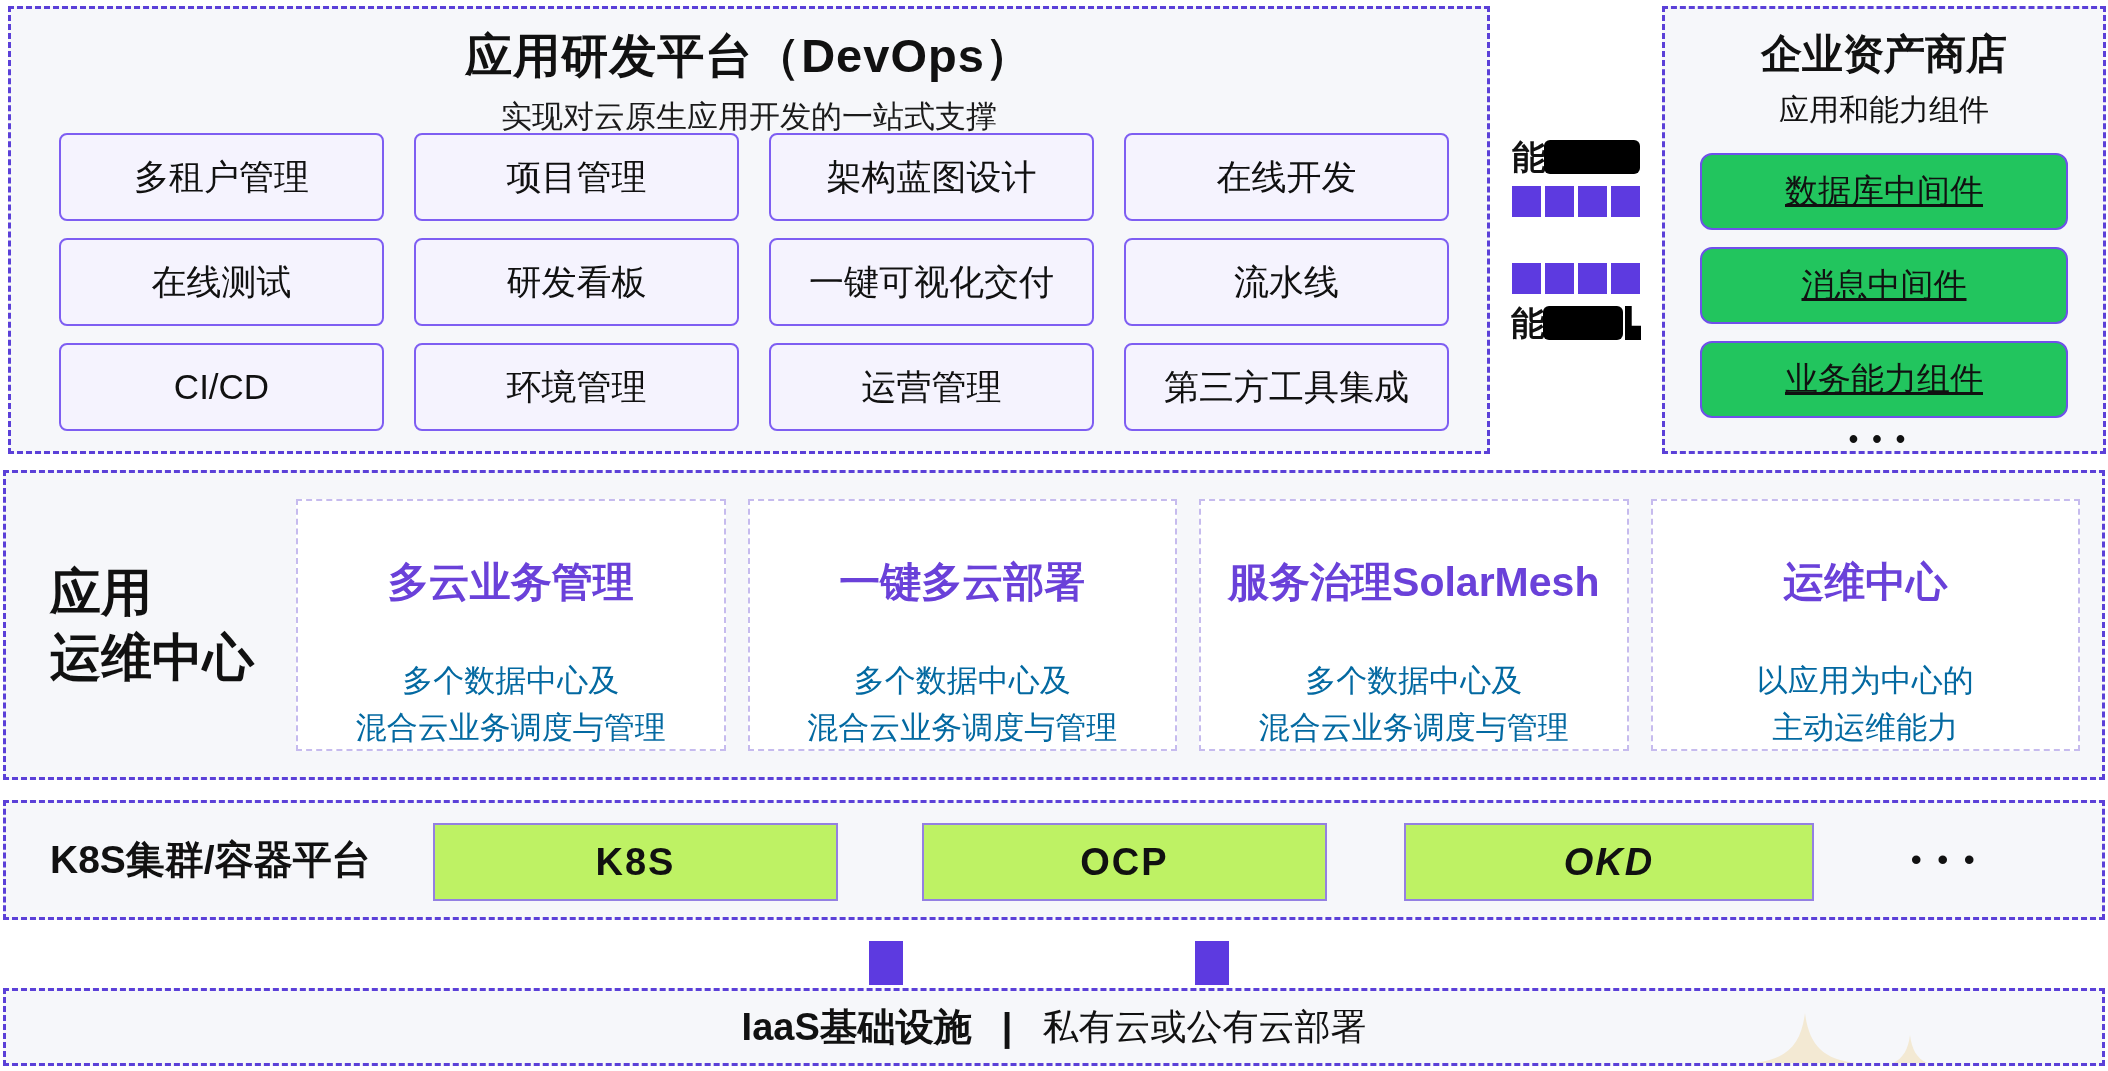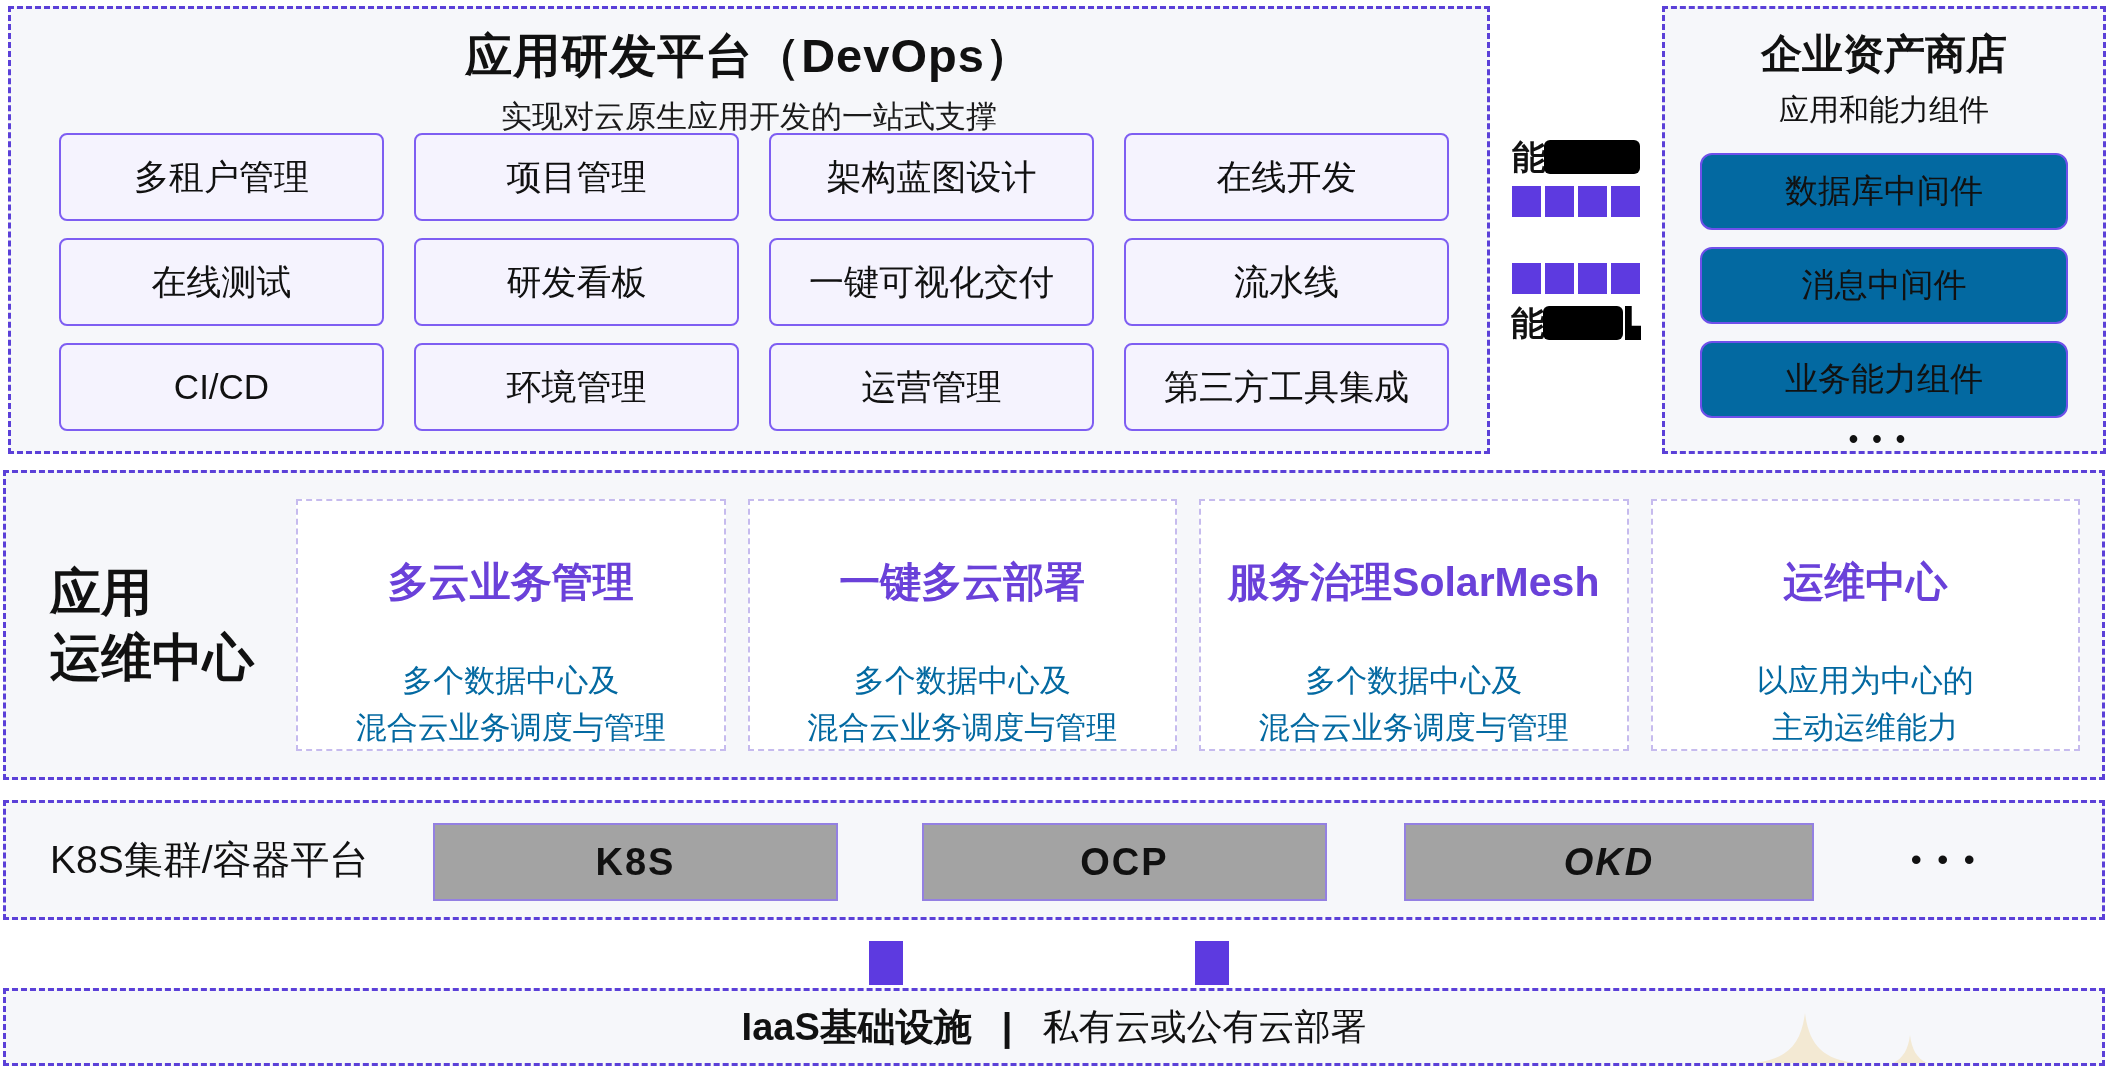--- a/index.html
+++ b/index.html
@@ -28,41 +28,41 @@
   .tofu-tail { width:16px; height:34px; background:#000; margin-left:2px;
                clip-path: polygon(0 0, 42% 0, 42% 58%, 100% 58%, 100% 100%, 0 100%); }
   .dash-arrow { display:flex; gap:4px; }
   .dash-arrow .sq { width:29px; height:31px; background:#5d3ae0; }
   .mt-134{ margin-top:134px; } .mt-12{ margin-top:12px; } .mt-46{ margin-top:46px; }
 
   
   .asset-panel { left:1662px; top:6px; width:444px; height:448px; }
   .asset-title { text-align:center; font-size:41px; font-weight:900; margin-top:18px; }
   .asset-subtitle { text-align:center; font-size:30px; margin-top:8px; }
-  .asset-item { width:368px; height:77px; margin:17px auto 0; background:#0369a1;
+  .asset-item { width:368px; height:77px; margin:17px auto 0; background:#22c55e;
                 border:2px solid #6f50ea; border-radius:12px;
-                display:flex; align-items:center; justify-content:center; font-size:33px; }
+                display:flex; align-items:center; justify-content:center; font-size:33px;text-decoration:underline; }
   .asset-item.first { margin-top:22px; }
   .dots { text-align:center; font-size:27px; font-weight:900; letter-spacing:14px; margin-top:6px; }
 
   
   .mgmt-band { left:3px; top:470px; width:2102px; height:310px; }
   .mgmt-label { position:absolute; left:44px; top:50%; transform:translateY(-50%);
                 font-size:51px; font-weight:900; line-height:1.28; }
   .mgmt-cards { position:absolute; left:290px; top:26px; right:22px; bottom:26px; display:flex; gap:22px; }
   .mgmt-card { flex:1; background:#ffffff; border:2px dashed #c6bbee;
                display:flex; flex-direction:column; align-items:center; padding-top:54px; }
   .mgmt-card-title { font-size:41px; font-weight:800; color:#6a41d9; }
   .mgmt-card-desc { margin-top:48px; text-align:center; font-size:31px; line-height:1.5; color:#0369a1; }
 
   
   .k8s-band { left:3px; top:800px; width:2102px; height:120px; }
   .k8s-label { position:absolute; left:44px; top:50%; transform:translateY(-50%);
-               font-size:39px; font-weight:400; }
-  .k8s-box { position:absolute; top:20px; height:78px; width:405px; background:#a3a3a3;
+               font-size:39px; font-weight:700; }
+  .k8s-box { position:absolute; top:20px; height:78px; width:405px; background:#bef264;
              border:2px solid #9480e2; display:flex; align-items:center; justify-content:center;
              font-size:38px; font-weight:800; letter-spacing:2px; }
   .k8s-box.b1{ left:427px; } .k8s-box.b2{ left:916px; } .k8s-box.b3{ left:1398px; width:410px;font-style:italic; }
   .k8s-dots { position:absolute; left:1905px; top:50%; transform:translateY(-50%);
               font-size:30px; font-weight:900; letter-spacing:16px; }
 
   
   .conn-sq { position:absolute; width:34px; height:44px; background:#5d3ae0; top:941px; }
   .conn-sq.c1{ left:869px; } .conn-sq.c2{ left:1195px; }
 

